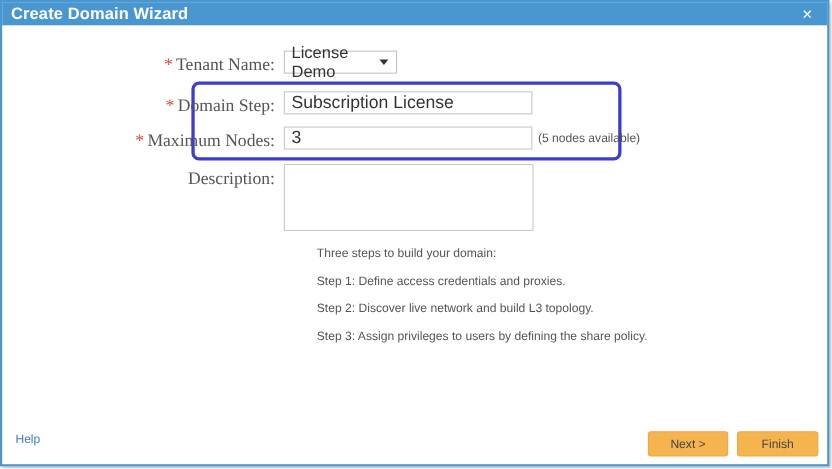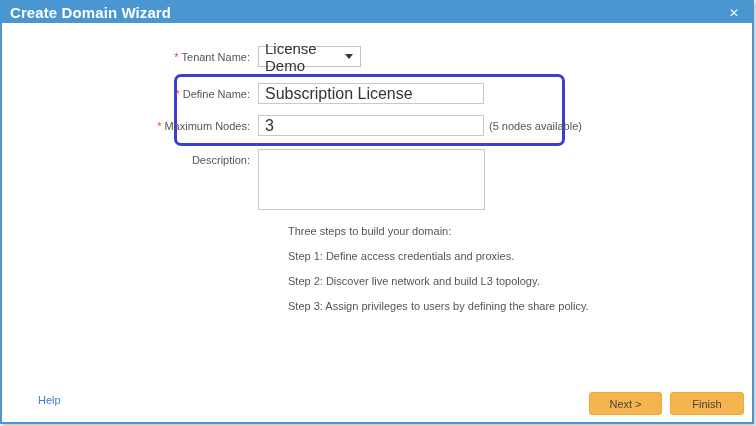--- a/index.html
+++ b/index.html
@@ -46,24 +46,25 @@
     display: flex;
     align-items: center;
     justify-content: center;
     color: #ffffff;
     font-size: 12px;
     cursor: pointer;
   }
   .form-label {
     position: absolute;
     right: 502px;
-    font-size: 11px;
+    font-size: 16px;
     color: #555555;
     white-space: nowrap;
     text-align: right;
+    font-family: Liberation Serif, serif;
   }
   .req { color: #e04b3a; margin-right: 3px; }
   .fake-select {
     position: absolute;
     left: 256px;
     width: 103px;
     height: 21px;
     border: 1px solid #c3c3c3;
     background: #ffffff;
     font-size: 15px;
@@ -133,21 +134,20 @@
   }
   .instructions div { margin-bottom: 13px; margin-left: 28px; }
   .help-link {
     position: absolute;
     left: 12px;
     top: 392px;
     font-size: 11px;
     color: #3f7fbf;
     cursor: pointer;
     text-decoration: none;
-    margin-left: 24px;
   }
   .action-btn {
     position: absolute;
     top: 390px;
     height: 23px;
     background: #f6b44e;
     border: 1px solid #eda93e;
     border-radius: 3px;
     font-family: "Liberation Sans", sans-serif;
     font-size: 11px;
@@ -170,21 +170,21 @@
     </div>
 
     <label class="form-label" style="top: 49px;"><span class="req">*</span><span>Tenant Name:</span></label>
     <div class="fake-select" style="top: 44px;">
       <span>License Demo</span>
       <span class="caret"></span>
     </div>
 
     <div class="annotation-box"></div>
 
-    <label class="form-label" style="top: 86px;"><span class="req">*</span><span>Define Name:</span></label>
+    <label class="form-label" style="top: 86px;"><span class="req">*</span><span>Domain Step:</span></label>
     <input class="text-input" style="top: 81px;" type="text" value="Subscription License">
 
     <label class="form-label" style="top: 118px;"><span class="req">*</span><span>Maximum Nodes:</span></label>
     <input class="text-input" style="top: 113px;" type="text" value="3">
     <span class="hint-text" style="top: 118px;">(5 nodes available)</span>
 
     <label class="form-label" style="top: 152px;"><span>Description:</span></label>
     <textarea class="desc-area" style=""></textarea>
 
     <div class="instructions">

